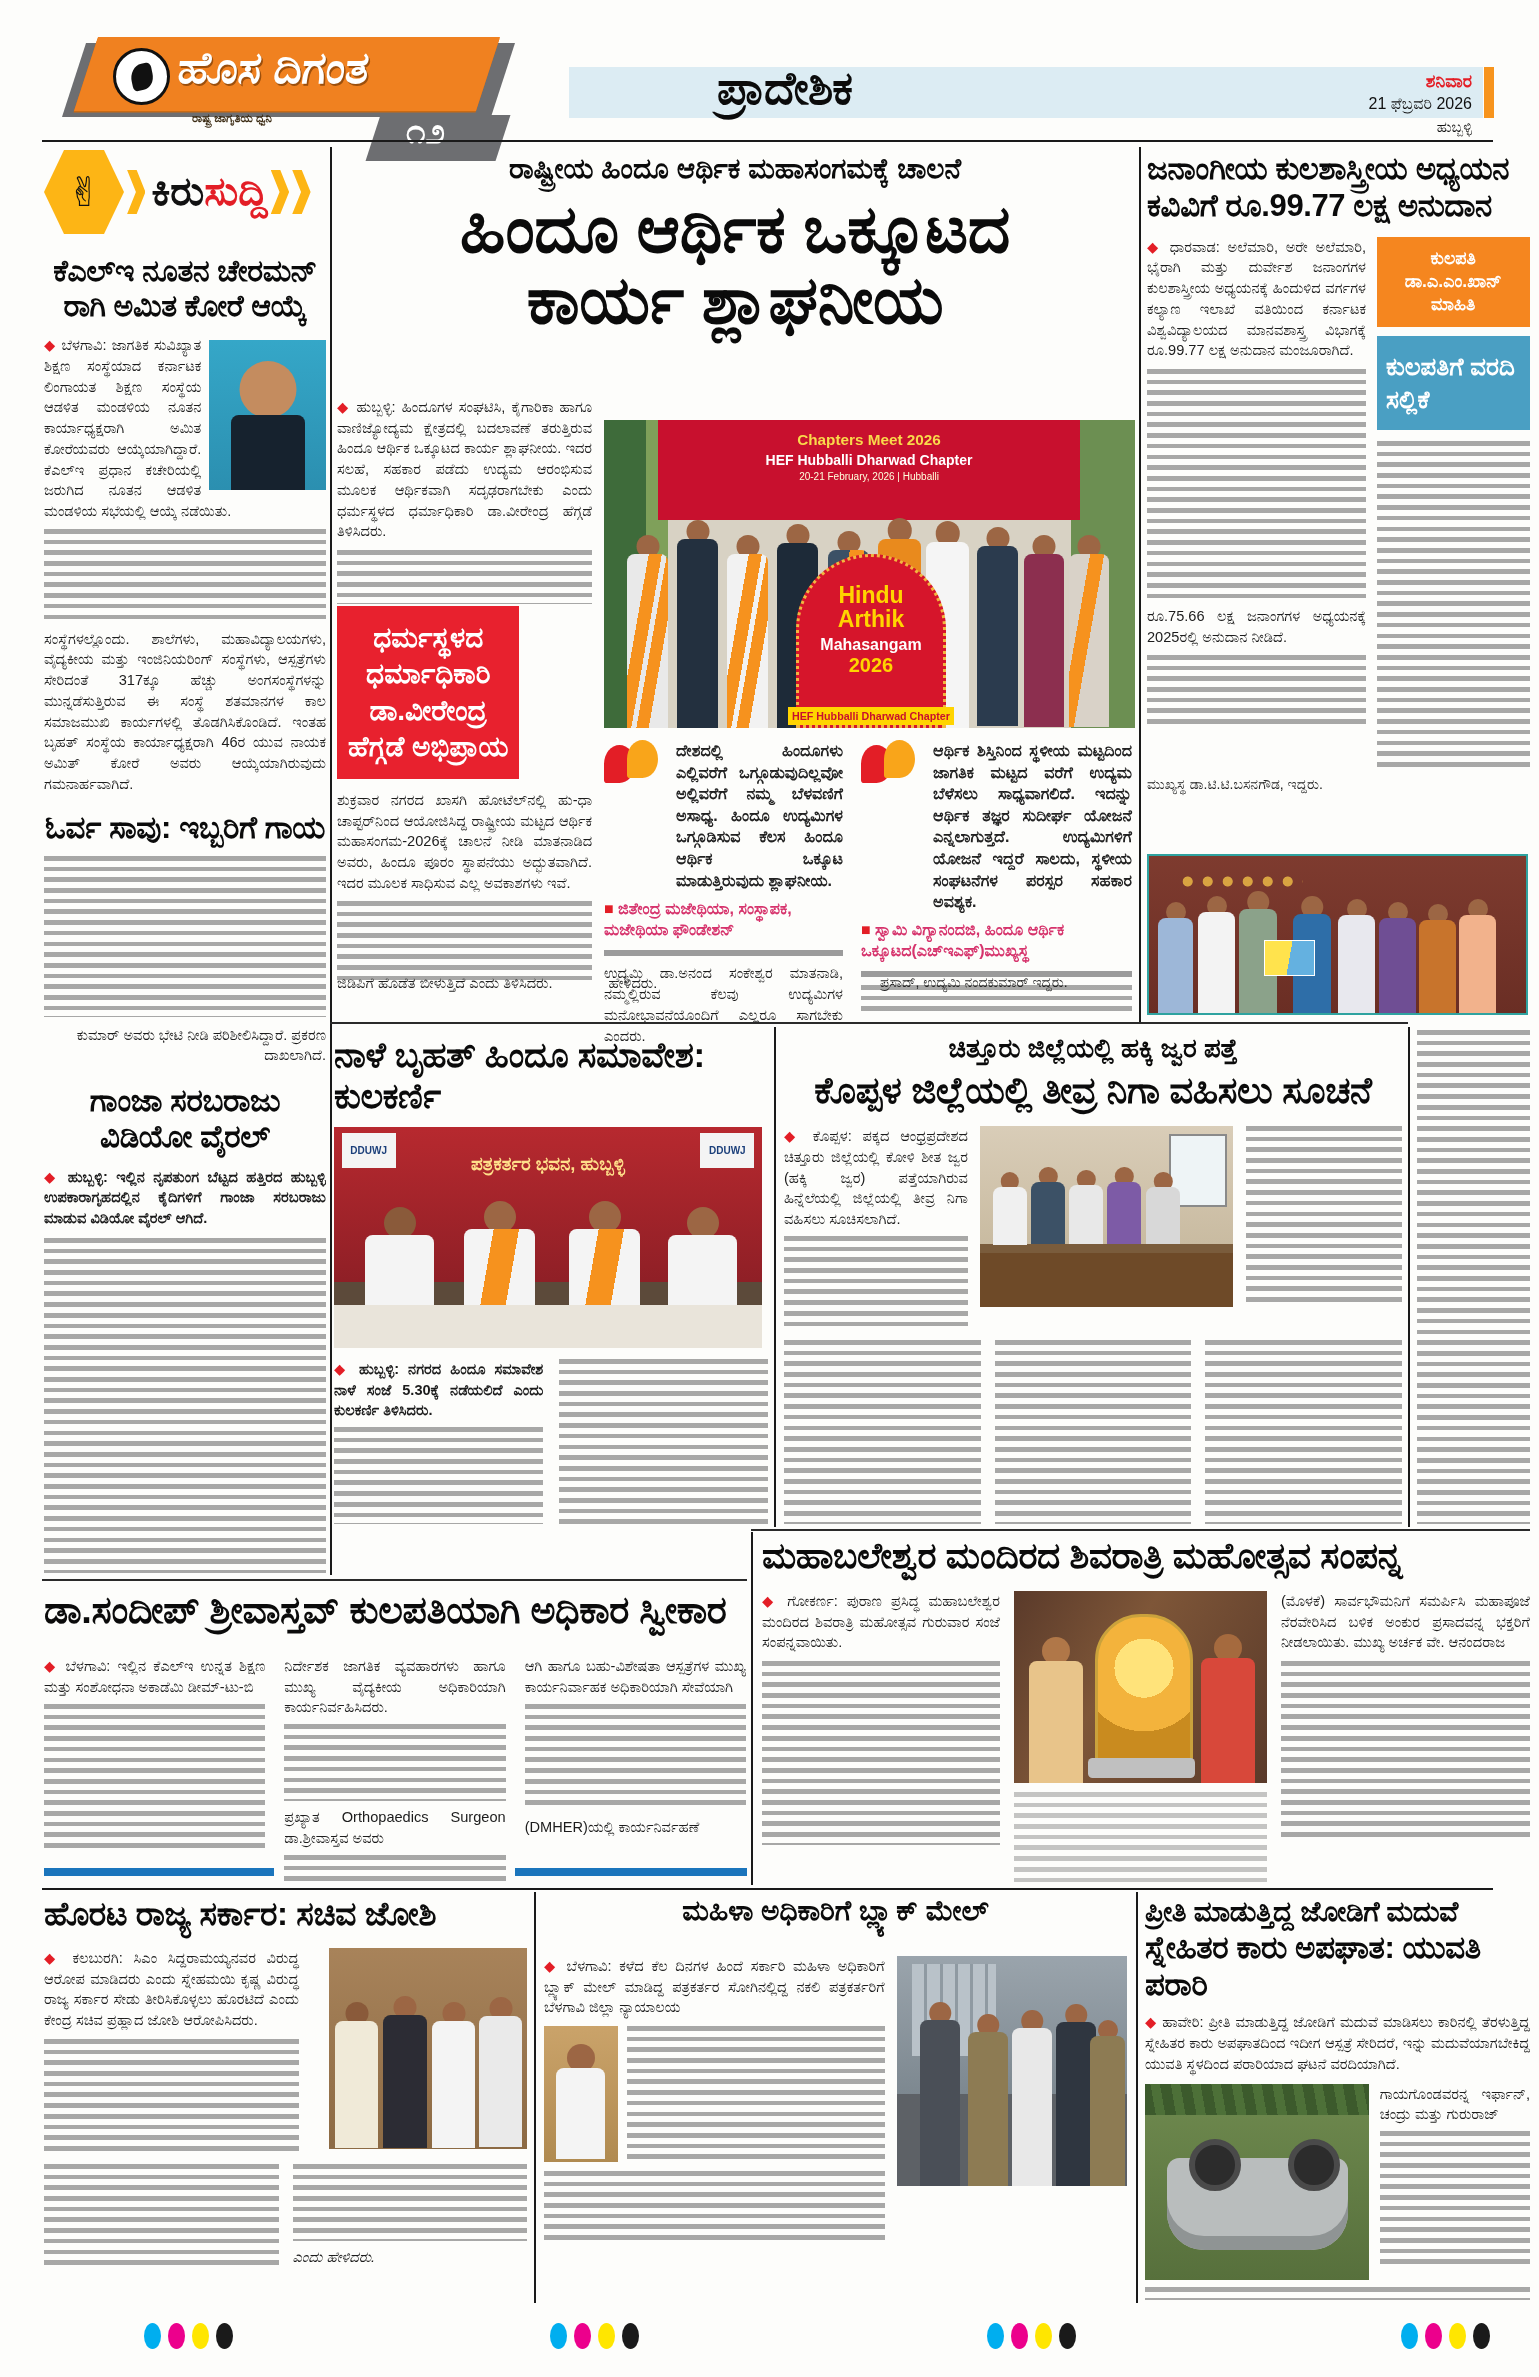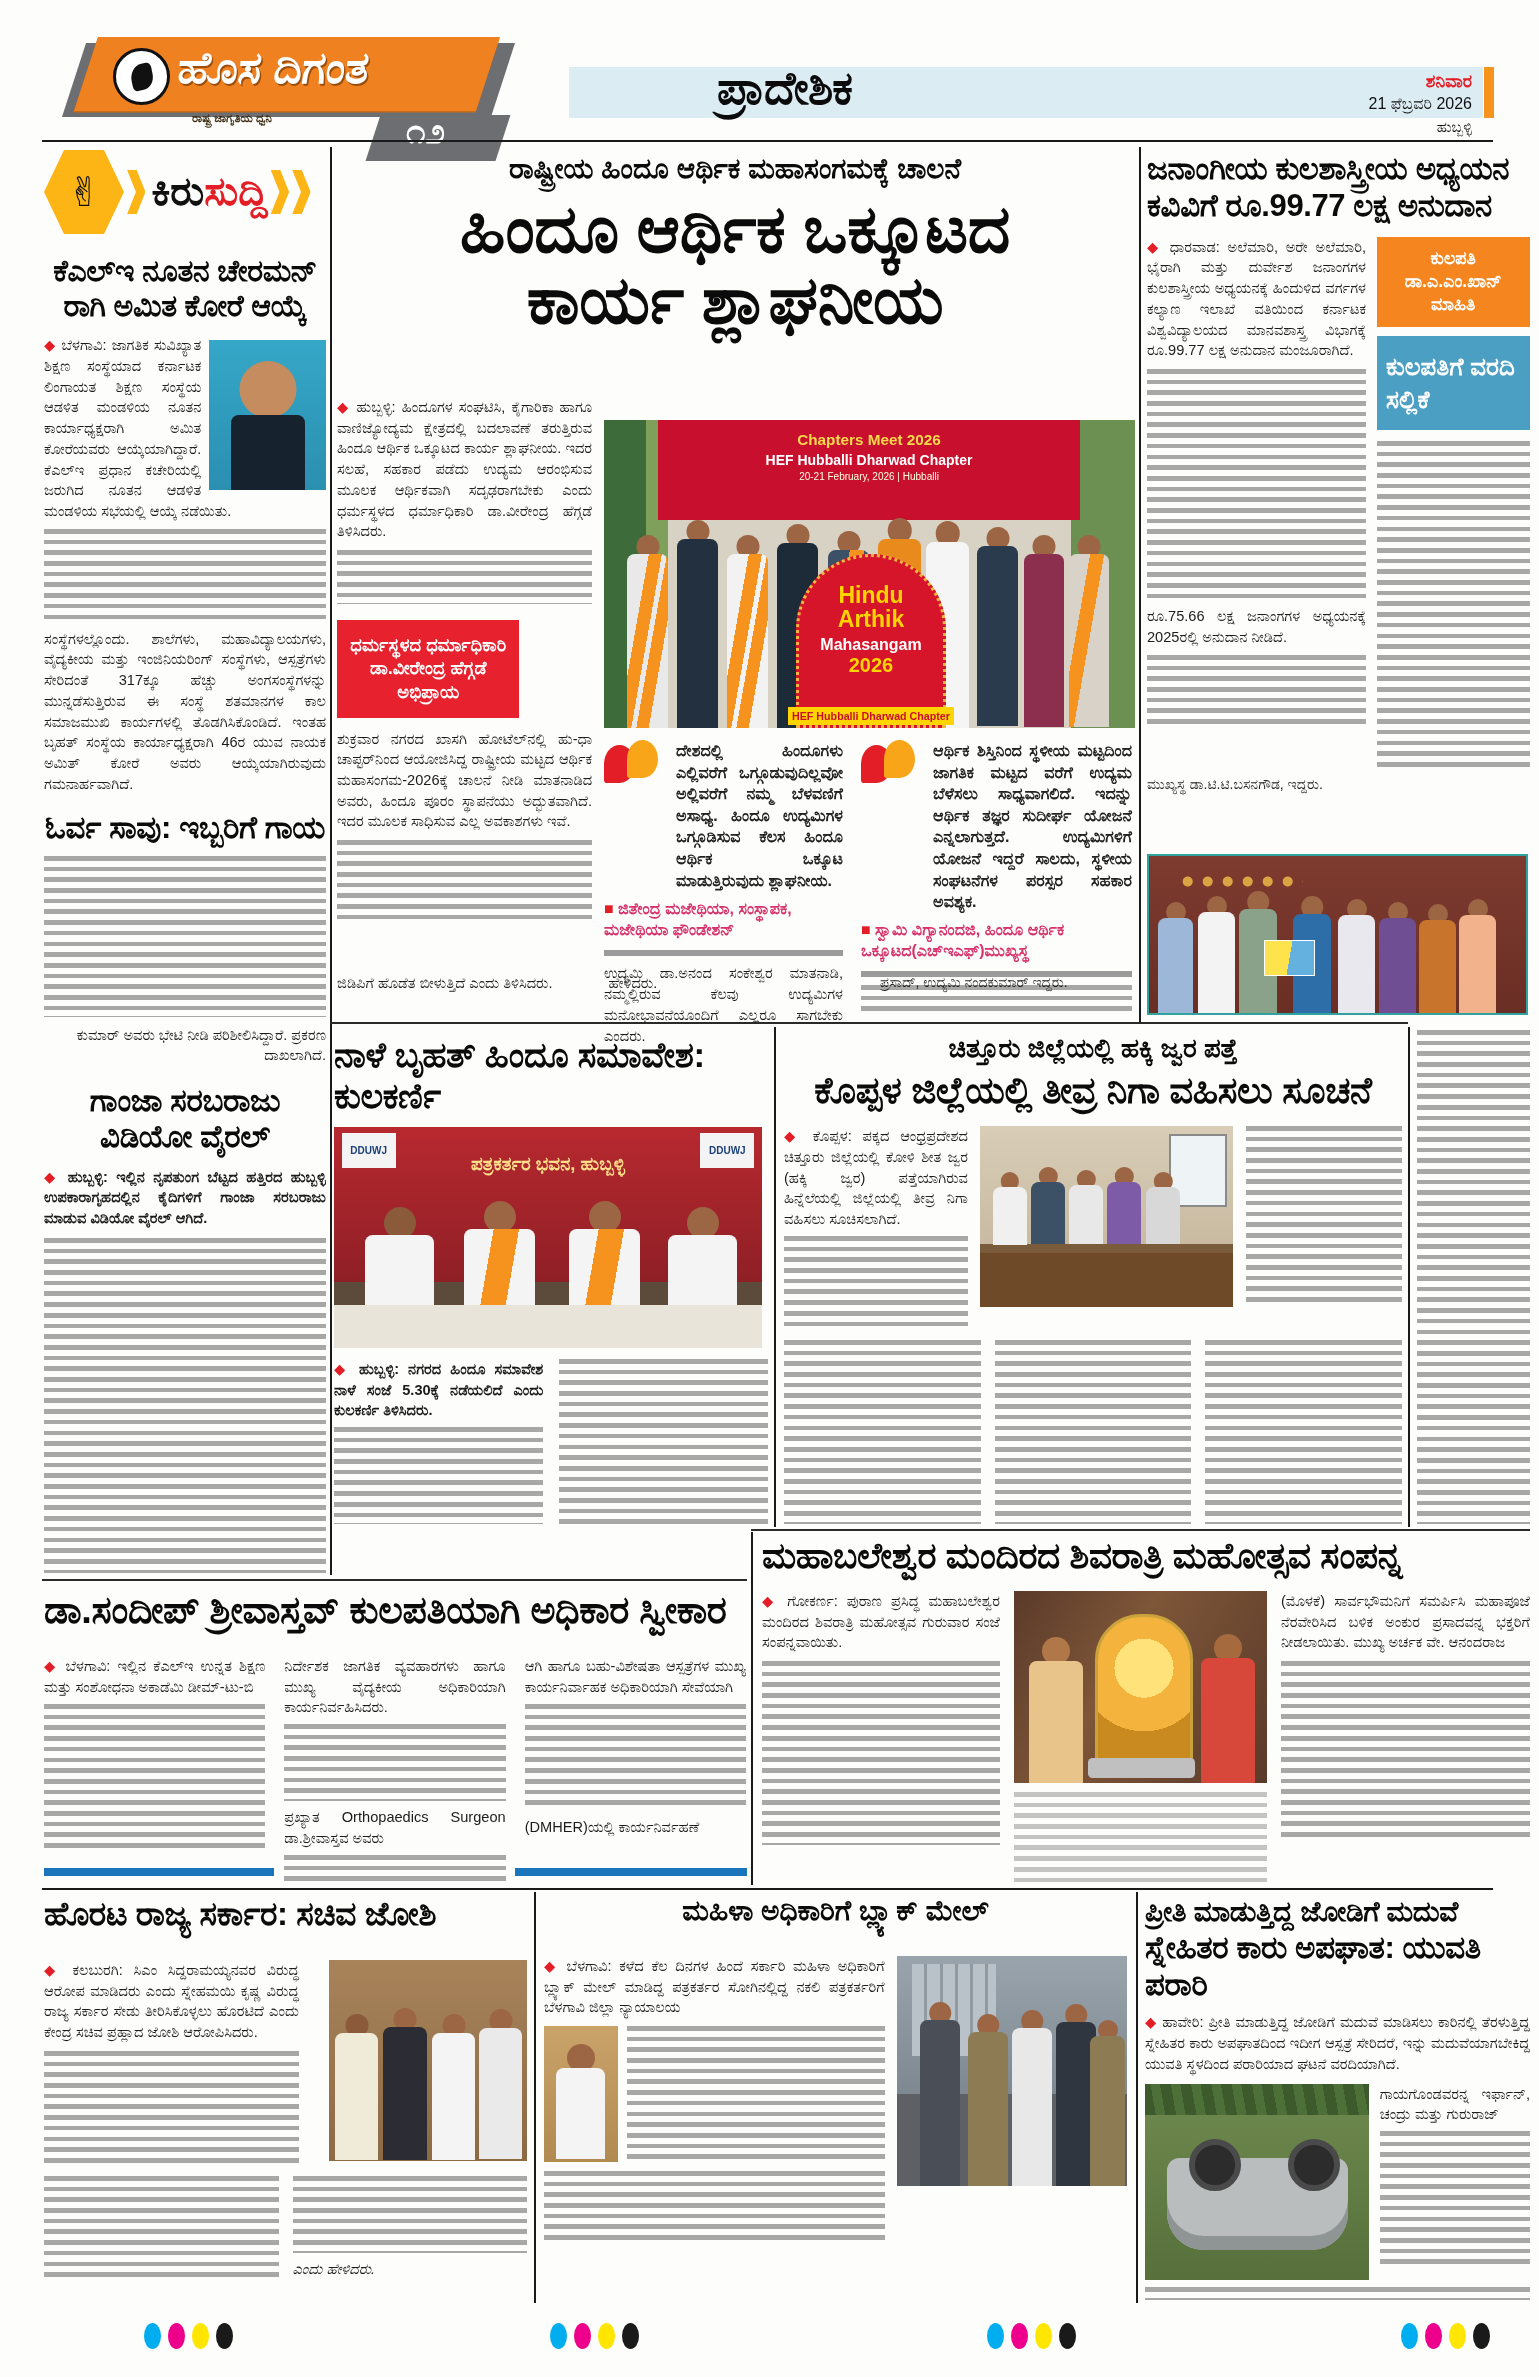--- a/index.html
+++ b/index.html
@@ -102,22 +102,22 @@
 <div class="abs" style="left:334px;top:150px;width:802px;height:870px;">
   <div class="ctr kick" style="font-size:28px;margin-top:3.1px;">ರಾಷ್ಟ್ರೀಯ ಹಿಂದೂ ಆರ್ಥಿಕ ಮಹಾಸಂಗಮಕ್ಕೆ ಚಾಲನೆ</div>
   <div class="ctr hd" style="font-size:66px;line-height:1.08;margin-top:7.7px;">
     <div>ಹಿಂದೂ ಆರ್ಥಿಕ ಒಕ್ಕೂಟದ</div>
     <div>ಕಾರ್ಯ ಶ್ಲಾಘನೀಯ</div>
   </div>
 
   <div class="abs" style="left:3.1px;top:247px;width:255px;height:623px;overflow:hidden;">
     <div class="jtxt dl">ಹುಬ್ಬಳ್ಳಿ: ಹಿಂದೂಗಳ ಸಂಘಟಿಸಿ, ಕೈಗಾರಿಕಾ ಹಾಗೂ ವಾಣಿಜ್ಯೋದ್ಯಮ ಕ್ಷೇತ್ರದಲ್ಲಿ ಬದಲಾವಣೆ ತರುತ್ತಿರುವ ಹಿಂದೂ ಆರ್ಥಿಕ ಒಕ್ಕೂಟದ ಕಾರ್ಯ ಶ್ಲಾಘನೀಯ. ಇದರ ಸಲಹೆ, ಸಹಕಾರ ಪಡೆದು ಉದ್ಯಮ ಆರಂಭಿಸುವ ಮೂಲಕ ಆರ್ಥಿಕವಾಗಿ ಸದೃಢರಾಗಬೇಕು ಎಂದು ಧರ್ಮಸ್ಥಳದ ಧರ್ಮಾಧಿಕಾರಿ ಡಾ.ವೀರೇಂದ್ರ ಹೆಗ್ಗಡೆ ತಿಳಿಸಿದರು.</div>
     <div class="greek" style="height:54px;margin-top:7.7px;"></div>
-    <div style="width:167px;background:#e8212e;color:#fff;font-size:18px;font-weight:800;text-align:center;
-                padding:14px 7.7px;line-height:1.3;margin-top:16px;">ಧರ್ಮಸ್ಥಳದ ಧರ್ಮಾಧಿಕಾರಿ ಡಾ.ವೀರೇಂದ್ರ ಹೆಗ್ಗಡೆ ಅಭಿಪ್ರಾಯ</div>
+    <div style="width:167px;background:#e8212e;color:#fff;font-size:28px;font-weight:800;text-align:center;
+                padding:14px 7.7px;line-height:1.3;margin-top:2px;">ಧರ್ಮಸ್ಥಳದ ಧರ್ಮಾಧಿಕಾರಿ ಡಾ.ವೀರೇಂದ್ರ ಹೆಗ್ಗಡೆ ಅಭಿಪ್ರಾಯ</div>
     <div class="jtxt" style="margin-top:10.7px;">ಶುಕ್ರವಾರ ನಗರದ ಖಾಸಗಿ ಹೋಟೆಲ್‌ನಲ್ಲಿ ಹು-ಧಾ ಚಾಪ್ಟರ್‌ನಿಂದ ಆಯೋಜಿಸಿದ್ದ ರಾಷ್ಟ್ರೀಯ ಮಟ್ಟದ ಆರ್ಥಿಕ ಮಹಾಸಂಗಮ-2026ಕ್ಕೆ ಚಾಲನೆ ನೀಡಿ ಮಾತನಾಡಿದ ಅವರು, ಹಿಂದೂ ಪೂರಂ ಸ್ಥಾಪನೆಯು ಅದ್ಭುತವಾಗಿದೆ. ಇದರ ಮೂಲಕ ಸಾಧಿಸುವ ಎಲ್ಲ ಅವಕಾಶಗಳು ಇವೆ.</div>
     <div class="greek" style="height:84px;margin-top:7.7px;"></div>
   </div>
 
   <div class="photo" style="left:270px;top:270px;width:531px;height:308px;background:linear-gradient(90deg,#3e6b3a 0 8%,#7fa05a 8% 12%,#d8d2c4 12% 88%,#6c8f52 88% 100%);">
     <div class="abs" style="left:54px;top:0;width:422px;height:100px;background:#c8102e;">
       <div class="ctr" style="color:#f9d94b;font-weight:800;font-size:15.3px;margin-top:10.7px;">Chapters Meet 2026</div>
       <div class="ctr" style="color:#fff;font-weight:800;font-size:14px;margin-top:3.1px;">HEF Hubballi Dharwad Chapter</div>
       <div class="ctr" style="color:#ffd;font-size:10px;margin-top:3.1px;">20-21 February, 2026 | Hubballi</div>
     </div>
@@ -308,21 +308,21 @@
   </div>
 </div>
 <div class="bluebar" style="left:44px;top:1868px;width:230px;"></div>
 <div class="bluebar" style="left:515px;top:1868px;width:232px;"></div>
 <div class="hr" style="left:42px;top:1888px;width:1451px;"></div>
 
 <div class="abs" style="left:44px;top:1895px;width:483px;height:405px;overflow:hidden;">
   <div class="hd" style="font-size:33px;line-height:1.18;">
     <div>ಹೊರಟ ರಾಜ್ಯ ಸರ್ಕಾರ: ಸಚಿವ ಜೋಶಿ</div>
   </div>
-  <div style="display:flex;gap:30px;margin-top:26px;">
+  <div style="display:flex;gap:30px;margin-top:14px;">
     <div style="width:273px;">
       <div class="jtxt dl">ಕಲಬುರಗಿ: ಸಿಎಂ ಸಿದ್ದರಾಮಯ್ಯನವರ ವಿರುದ್ಧ ಆರೋಪ ಮಾಡಿದರು ಎಂದು ಸ್ನೇಹಮಯಿ ಕೃಷ್ಣ ವಿರುದ್ಧ ರಾಜ್ಯ ಸರ್ಕಾರ ಸೇಡು ತೀರಿಸಿಕೊಳ್ಳಲು ಹೊರಟಿದೆ ಎಂದು ಕೇಂದ್ರ ಸಚಿವ ಪ್ರಹ್ಲಾದ ಜೋಶಿ ಆರೋಪಿಸಿದರು.</div>
       <div class="greek" style="height:115px;margin-top:7.7px;"></div>
     </div>
     <div class="photo" style="position:relative;width:198px;height:201px;flex:0 0 198px;background:linear-gradient(#a8835a,#8c6a44);">
       <i class="p" style="left:6.1px;top:54px;width:43px;height:146px;--hd:23px;--sk:#8a5a3a;--c:#f0ead8;"></i>
       <i class="p" style="left:54px;top:48px;width:44px;height:152px;--hd:23px;--c:#2c2c34;"></i>
       <i class="p" style="left:103px;top:54px;width:43px;height:146px;--hd:23px;--c:#f4f4f4;"></i>
       <i class="p" style="left:150px;top:49px;width:43px;height:150px;--hd:23px;--c:#eaeaea;"></i>
     </div>

